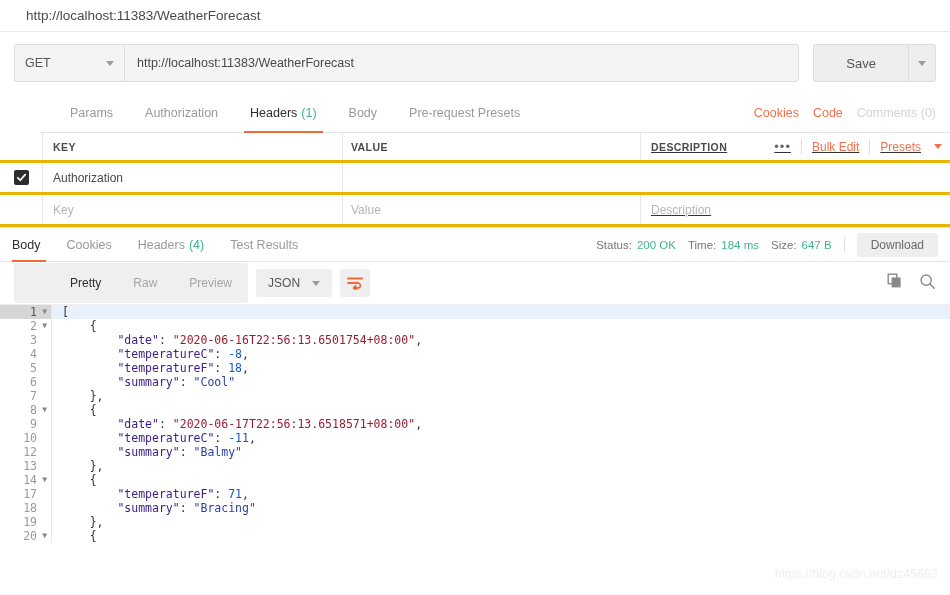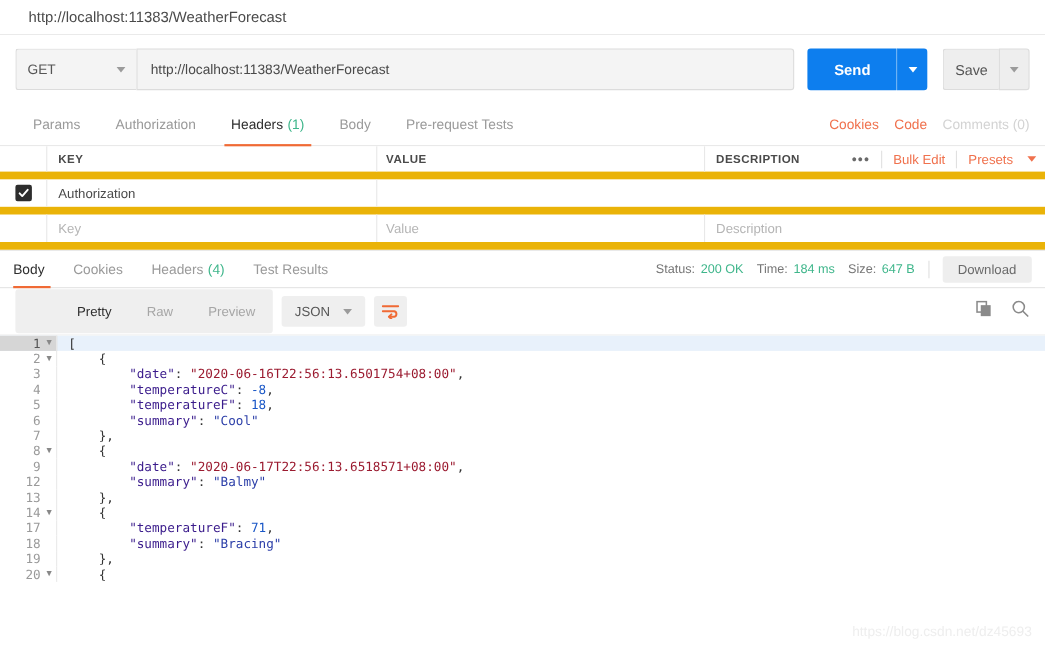--- a/index.html
+++ b/index.html
@@ -48,64 +48,65 @@
     display: flex; align-items: center; justify-content: center;
   }
   .send-caret {
     width: 28px; height: 38px; background: #0d7eee;
     border-left: 1px solid #2a8ef0; border-radius: 0 3px 3px 0;
     display: flex; align-items: center; justify-content: center;
   }
   .send-caret .caret { border-top-color: #fff; }
   .save-group { display: flex; margin-left: 14px; }
   .save-btn {
-    height: 38px; padding: 0 10px; background: #eeeeee; color: #555;
+    height: 38px; padding: 0 32px; background: #eeeeee; color: #555;
     font-size: 13px; border: 1px solid #dcdcdc; border-right: none;
     border-radius: 3px 0 0 3px; display: flex; align-items: center;
   }
   .save-caret {
     width: 28px; height: 38px; background: #eeeeee;
     border: 1px solid #dcdcdc; border-radius: 0 3px 3px 0;
     display: flex; align-items: center; justify-content: center;
   }
 
   
   .reqtabs {
     height: 39px; display: flex; align-items: stretch;
     border-bottom: 1px solid #e4e4e4; padding: 0 14px;
     justify-content: space-between;
+    margin-left: 40px;
   }
   .tabs-left { display: flex; align-items: stretch; }
   .tab {
     display: flex; align-items: center; padding: 0 16px;
     font-size: 12.5px; color: #9a9a9a; position: relative;
   }
   .tab.active { color: #2e2e2e; }
   .tab.active::after {
     content: ""; position: absolute; left: 10px; right: 10px; bottom: -1px;
     height: 2px; background: #f06a35;
   }
   .tab .cnt { color: #3fb68b; margin-left: 4px; }
   .tabs-right { display: flex; align-items: center; gap: 14px; font-size: 12.5px; }
   .lnk { color: #f0714d; }
   .lnk.muted { color: #d3d3d3; }
 
   
   .hdr-table { width: 100%; border-bottom: 1px solid #e4e4e4; }
-  .hrow { display: flex; border-bottom: 7px solid #eab308; }
+  .hrow { display: flex; border-bottom: 3px solid #eab308; }
   .hrow.head { height: 30px; background: #fff; }
   .hrow.data { height: 32px; }
   .c-chk { width: 43px; border-right: 1px solid #e8e8e8;
            display: flex; align-items: center; justify-content: center; }
   .c-key { width: 300px; border-right: 1px solid #e8e8e8;
            display: flex; align-items: center; padding-left: 10px; }
   .c-val { width: 298px; border-right: 1px solid #e8e8e8;
            display: flex; align-items: center; padding-left: 8px; overflow: hidden; }
   .c-desc { flex: 1; display: flex; align-items: center; padding-left: 10px;
-            justify-content: space-between; padding-right: 8px; }
+            justify-content: space-between; padding-right: 8px; text-decoration: underline; }
   .colhead { font-size: 10.5px; font-weight: bold; color: #4a4a4a; letter-spacing: .4px; }
   .cellv { font-size: 12px; color: #4a4a4a; white-space: nowrap; }
   .cellv.ph { color: #b5b5b5; }
   .checkbox {
     width: 15px; height: 15px; background: #2d2d2d; border-radius: 2px;
     display: flex; align-items: center; justify-content: center;
   }
   .checkbox svg { display: block; }
   .desc-actions { display: flex; align-items: center; gap: 10px; font-size: 12px; }
   .dots { color: #6a6a6a; letter-spacing: 1px; font-size: 13px; }
@@ -180,26 +181,20 @@
   </div>
 
   <div class="urlbar">
     <div class="method">
       <span>GET</span>
       <span class="caret"></span>
     </div>
     <div class="urlinput">
       <span>http://localhost:11383/WeatherForecast</span>
     </div>
-    <div class="send-group">
-      <div class="send-btn">Send</div>
-      <div class="send-caret">
-        <span class="caret"></span>
-      </div>
-    </div>
     <div class="save-group">
       <div class="save-btn">Save</div>
       <div class="save-caret">
         <span class="caret"></span>
       </div>
     </div>
   </div>
 
   <div class="reqtabs">
     <div class="tabs-left" id="req-tabs">
@@ -210,21 +205,21 @@
           <span>Authorization</span>
         </div>
         <div class="tab active">
           <span>Headers</span>
           <span class="cnt">(1)</span>
         </div>
         <div class="tab">
           <span>Body</span>
         </div>
         <div class="tab">
-          <span>Pre-request Tests</span>
+          <span>Pre-request Presets</span>
         </div>
       </div>
     <div class="tabs-right" id="req-actions">
         <span class="lnk">Cookies</span>
         <span class="lnk">Code</span>
         <span class="lnk muted">Comments (0)</span>
       </div>
   </div>
 
   <div class="hdr-table">
@@ -401,20 +396,27 @@
       </div>
       <div class="cline">
         <div class="gut">
           <span>9</span>
           <span class="fold"></span>
         </div>
         <div class="src"><span class="p">        </span><span class="k">"date"</span><span class="p">: </span><span class="s">"2020-06-17T22:56:13.6518571+08:00"</span><span class="p">,</span></div>
       </div>
       <div class="cline">
         <div class="gut">
+          <span>10</span>
+          <span class="fold"></span>
+        </div>
+        <div class="src"><span class="p">        </span><span class="k">"temperatureC"</span><span class="p">: </span><span class="n">-11</span><span class="p">,</span></div>
+      </div>
+      <div class="cline">
+        <div class="gut">
           <span>12</span>
           <span class="fold"></span>
         </div>
         <div class="src"><span class="p">        </span><span class="k">"summary"</span><span class="p">: </span><span class="sb">"Balmy"</span></div>
       </div>
       <div class="cline">
         <div class="gut">
           <span>13</span>
           <span class="fold"></span>
         </div>

